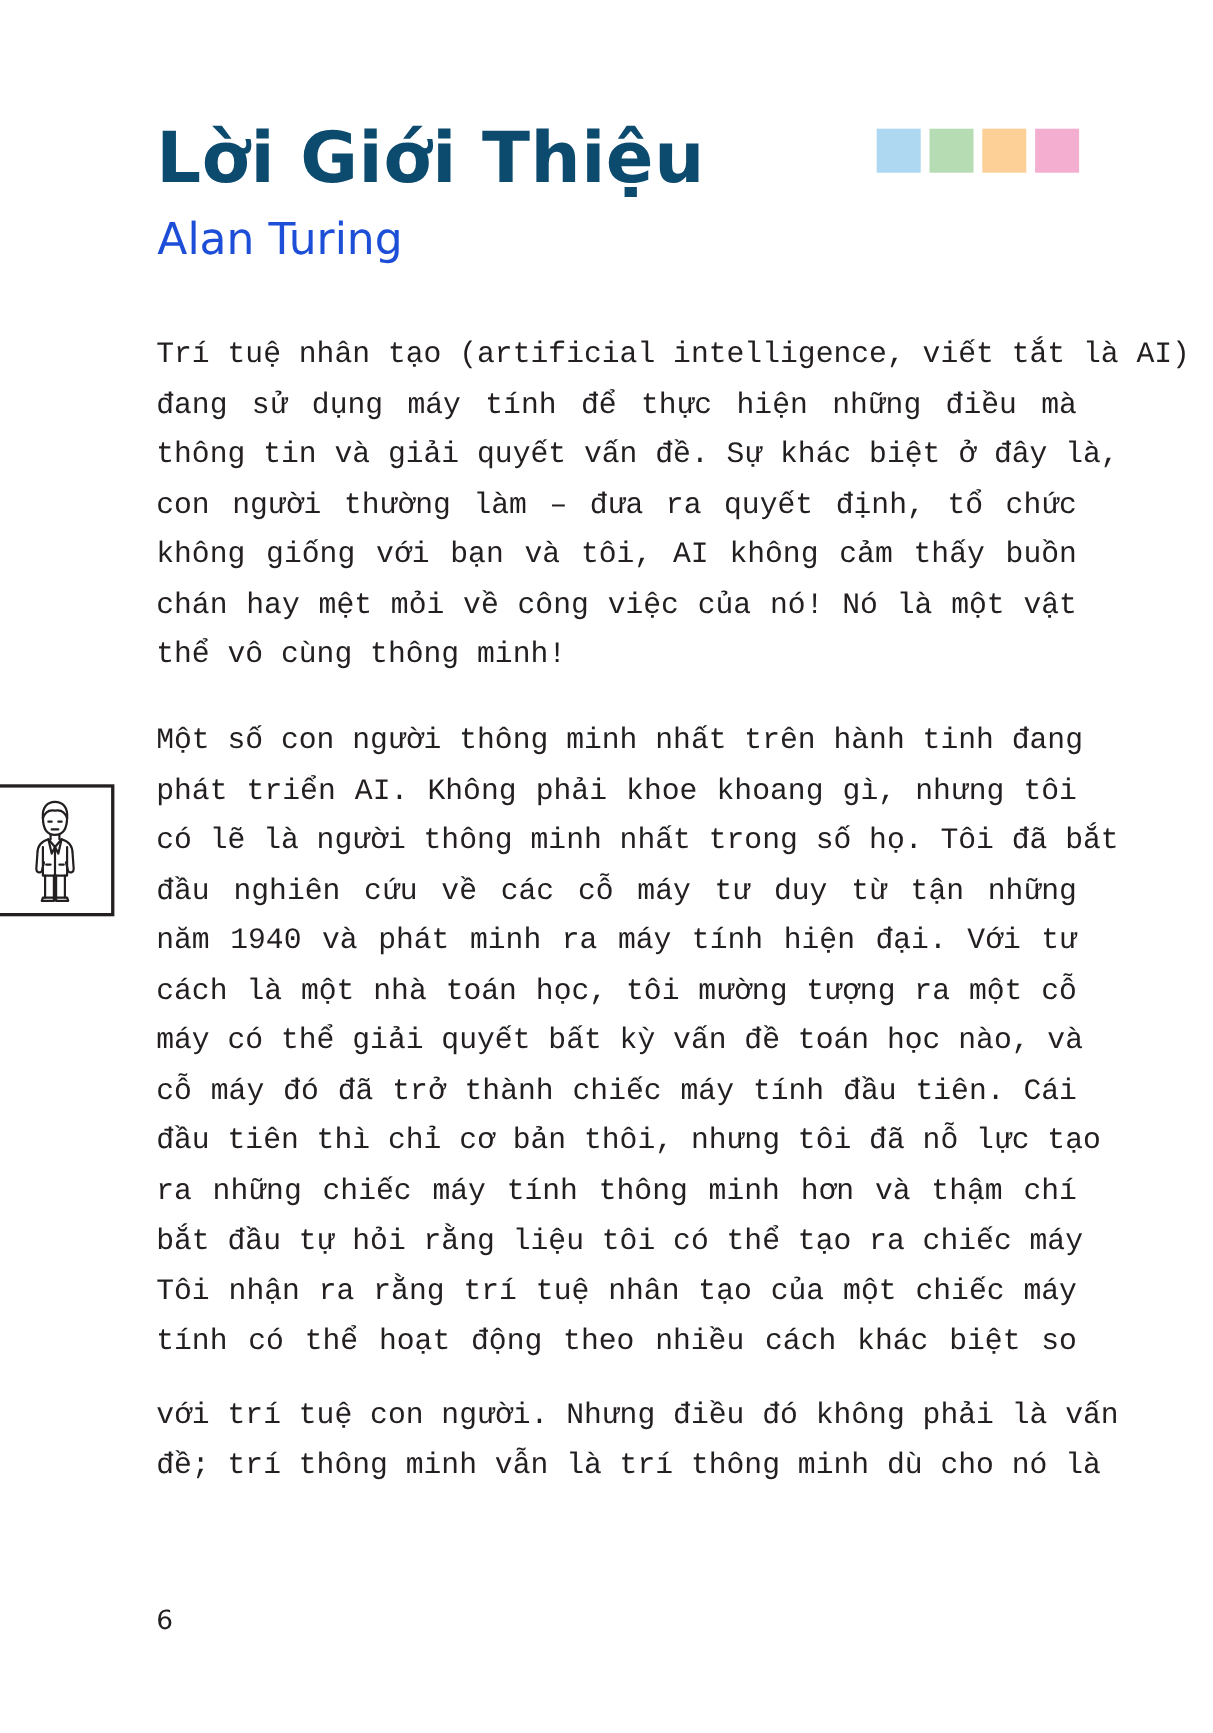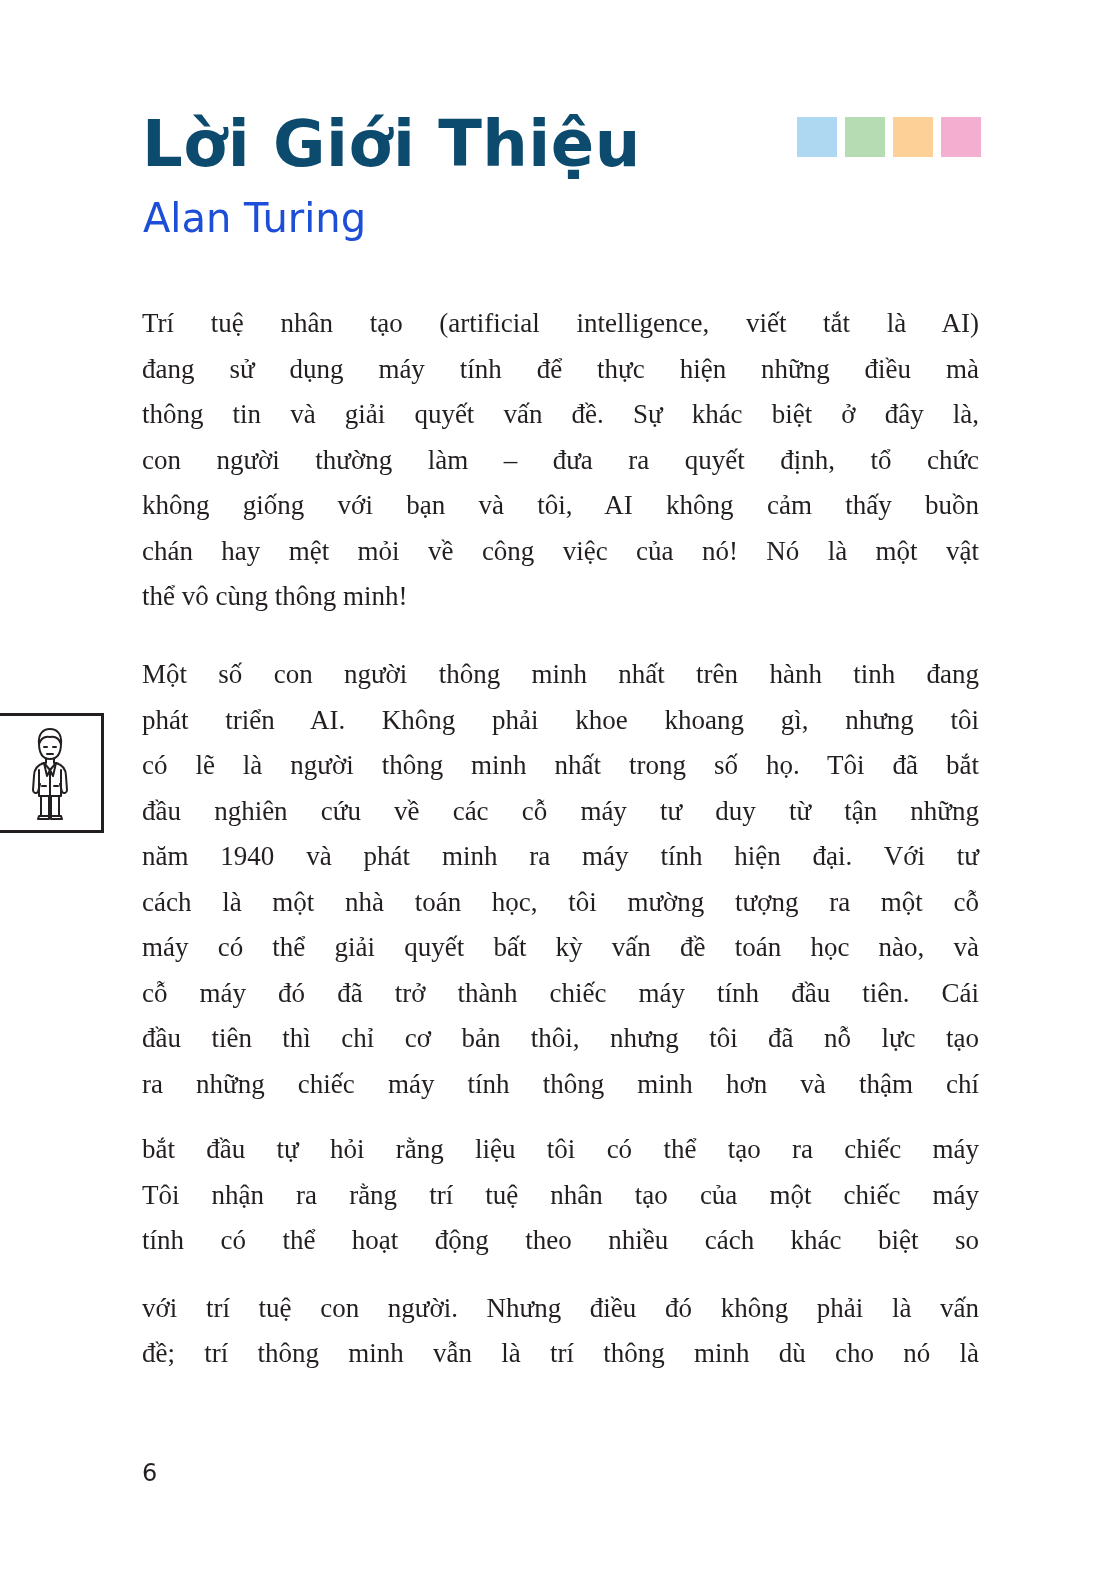--- a/index.html
+++ b/index.html
@@ -49,21 +49,21 @@
     }
     .swatch {
       width: 40px;
       height: 40px;
     }
     .body-text {
       position: absolute;
       left: 142px;
       width: 837px;
       margin: 0;
-      font-family: Liberation Serif, serif;
+      font-family: Liberation Mono, monospace;
       font-size: 27px;
       line-height: 45.5px;
       color: #231f20;
     }
     .line {
       display: block;
       white-space: nowrap;
       text-align: justify;
       text-align-last: justify;
     }
@@ -152,20 +152,20 @@
   <span class="line" style="display: block;">Một số con người thông minh nhất trên hành tinh đang</span>
   <span class="line" style="display: block;">phát triển AI. Không phải khoe khoang gì, nhưng tôi</span>
   <span class="line" style="display: block;">có lẽ là người thông minh nhất trong số họ. Tôi đã bắt</span>
   <span class="line" style="display: block;">đầu nghiên cứu về các cỗ máy tư duy từ tận những</span>
   <span class="line" style="display: block;">năm 1940 và phát minh ra máy tính hiện đại. Với tư</span>
   <span class="line" style="display: block;">cách là một nhà toán học, tôi mường tượng ra một cỗ</span>
   <span class="line" style="display: block;">máy có thể giải quyết bất kỳ vấn đề toán học nào, và</span>
   <span class="line" style="display: block;">cỗ máy đó đã trở thành chiếc máy tính đầu tiên. Cái</span>
   <span class="line" style="display: block;">đầu tiên thì chỉ cơ bản thôi, nhưng tôi đã nỗ lực tạo</span>
   <span class="line" style="display: block;">ra những chiếc máy tính thông minh hơn và thậm chí</span>
-  <span class="line" style="display: block; margin-top: 20px;">bắt đầu tự hỏi rằng liệu tôi có thể tạo ra chiếc máy</span>
+  <span class="line" style="display: block;">bắt đầu tự hỏi rằng liệu tôi có thể tạo ra chiếc máy</span>
   <span class="line" style="display: block;">Tôi nhận ra rằng trí tuệ nhân tạo của một chiếc máy</span>
   <span class="line" style="display: block;">tính có thể hoạt động theo nhiều cách khác biệt so</span>
   <span class="line" style="display: block; margin-top: 22px;">với trí tuệ con người. Nhưng điều đó không phải là vấn</span>
   <span class="line" style="display: block;">đề; trí thông minh vẫn là trí thông minh dù cho nó là</span>
 </div>
 
 <div class="page-number">6</div>
 
 </body></html>

